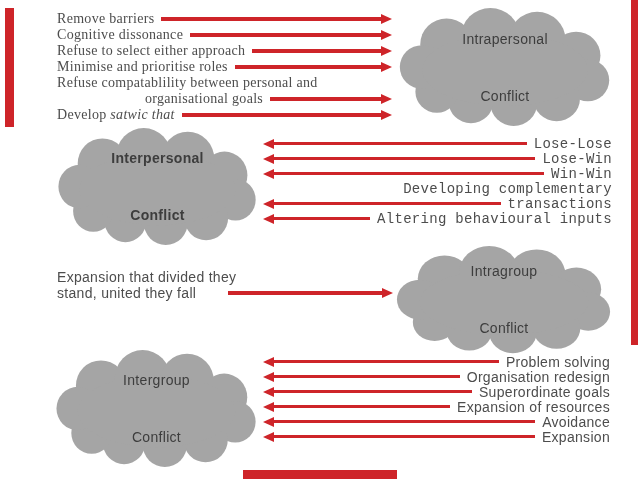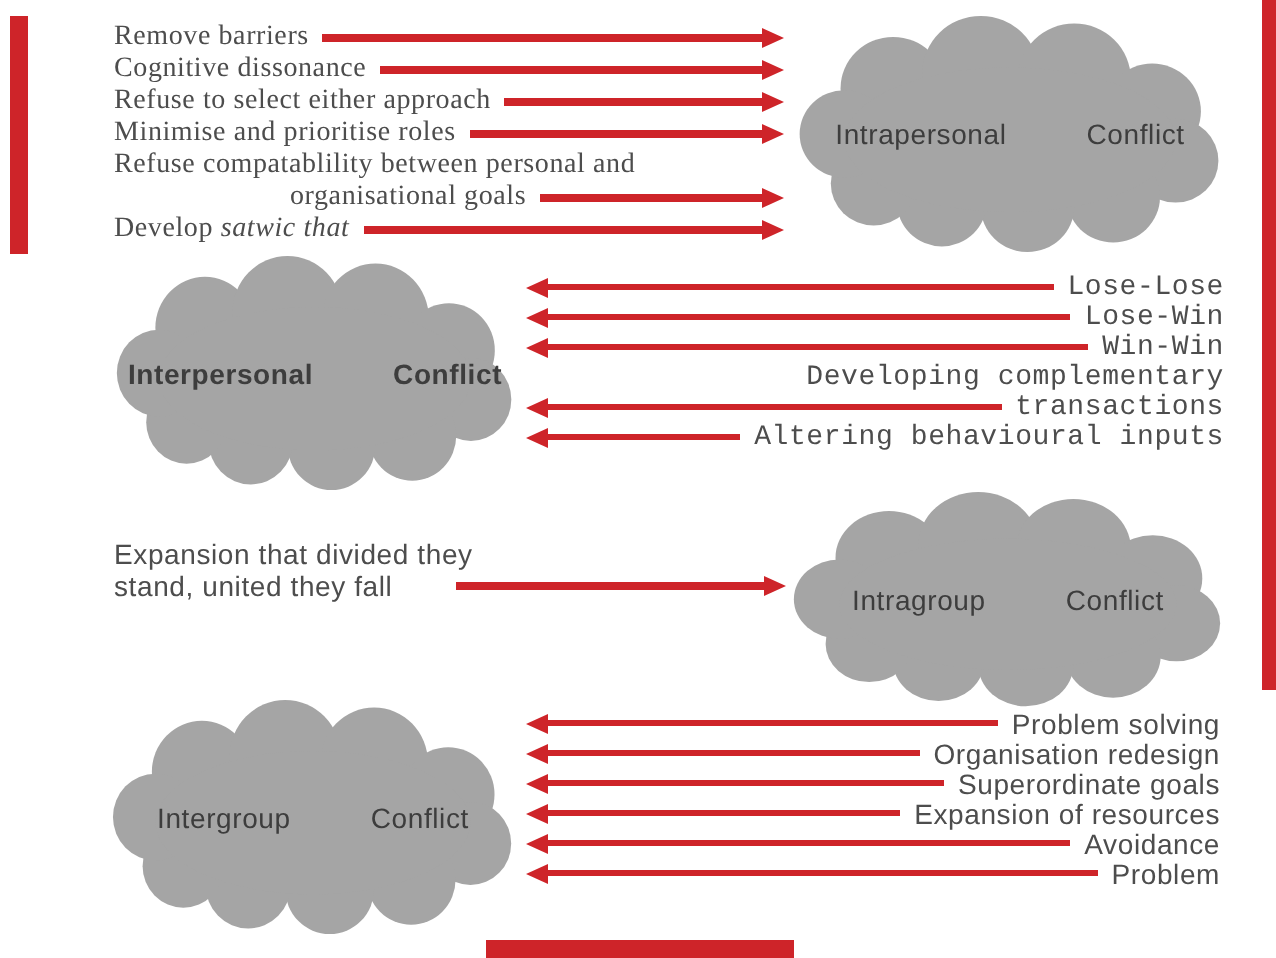--- a/index.html
+++ b/index.html
@@ -32,21 +32,21 @@
   .sec2 { position: absolute; left: 263px; top: 136px; width: 349px; font-family: Liberation Mono, monospace; }
   .sec3-text { position: absolute; left: 57px; top: 269px; font-size: 14px; letter-spacing: .3px; line-height: 16px; }
   .sec3arrow { position: absolute; left: 228px; top: 288px; width: 165px; display: flex; align-items: center; }
   .sec4 { position: absolute; left: 263px; top: 354px; width: 347px; }
 
   .cloud { position: absolute; }
   .cloud svg { position: absolute; left: 0; top: 0; width: 100%; height: 100%; }
   .cloud .blob { fill: var(--gray, #a5a5a5); }
   .cap {
     position: relative; width: 100%; height: 100%;
-    display: flex; flex-direction: row; align-items: center; justify-content: center;
+    display: flex; flex-direction: column; align-items: center; justify-content: center;
     color: var(--cloudtext, #3d3d3d); font-size: 14px; line-height: 17px;
     letter-spacing: .3px; text-align: center; gap: 40px;
   }
   #cloud1 { left: 393px; top: 8px;   width: 224px; height: 119px; }
   #cloud2 { left: 52px;  top: 128px; width: 211px; height: 118px; font-weight: bold; }
   #cloud3 { left: 390px; top: 246px; width: 228px; height: 108px; }
   #cloud4 { left: 50px;  top: 350px; width: 213px; height: 118px; }
 
   .bar { position: absolute; background: var(--red, #ce2429); }
   #bar-left   { left: 5px;   top: 8px;   width: 9px;   height: 119px; }
@@ -270,21 +270,21 @@
           <span class="head hl"></span>
           <span class="shaft"></span>
         </span>
       <span class="lbl">Avoidance</span>
     </div>
     <div class="row">
       <span class="arr l">
           <span class="head hl"></span>
           <span class="shaft"></span>
         </span>
-      <span class="lbl">Problem</span>
+      <span class="lbl">Expansion</span>
     </div>
   </div>
 
   <div class="bar" id="bar-left"></div>
   <div class="bar" id="bar-right"></div>
   <div class="bar" id="bar-bottom"></div>
 
 </div>
 
 </body></html>

